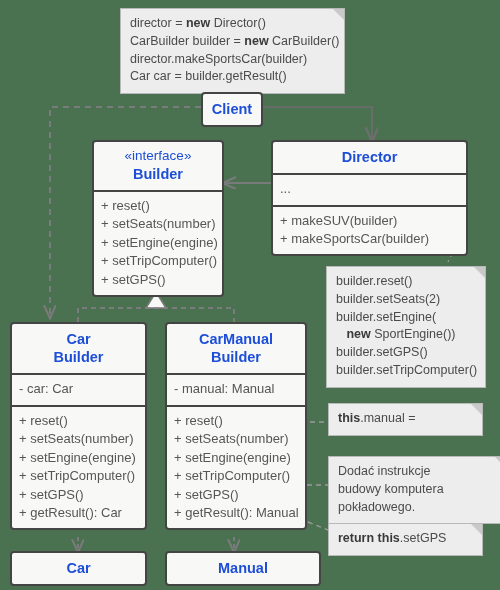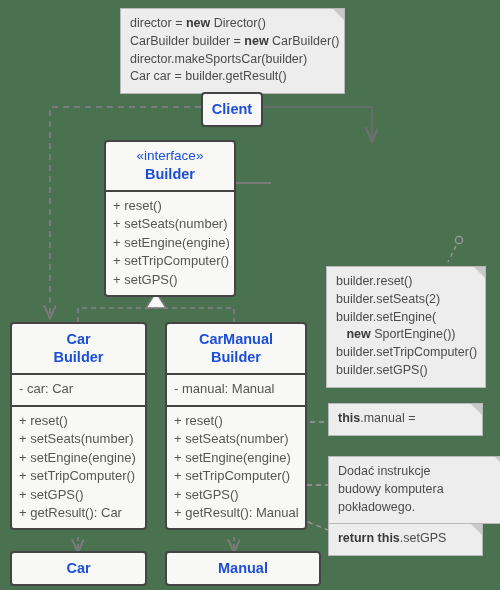--- a/index.html
+++ b/index.html
@@ -138,44 +138,54 @@
         <div class="line"><span>CarBuilder&nbsp;builder&nbsp;=&nbsp;</span><b>new</b><span>&nbsp;CarBuilder()</span></div>
         <div class="line"><span>director.makeSportsCar(builder)</span></div>
         <div class="line"><span>Car&nbsp;car&nbsp;=&nbsp;builder.getResult()</span></div>
       </div>
   </div>
 
   <div class="uml-box" style="left:201px; top:92px; width:62px;">
     <div class="uml-title">Client</div>
   </div>
 
-  <div class="uml-box" style="left:92px; top:140px; width:132px;margin-left:12px;">
+  <div class="uml-box" style="left:92px; top:140px; width:132px;">
     <div class="uml-title">
       <span class="uml-stereo">«interface»</span>
       <span>Builder</span>
     </div>
     <div class="uml-compartment uml-sep">
         <div class="row">+ reset()</div>
         <div class="row">+ setSeats(number)</div>
         <div class="row">+ setEngine(engine)</div>
         <div class="row">+ setTripComputer()</div>
         <div class="row">+ setGPS()</div>
       </div>
   </div>
 
+  <div class="uml-box" style="left:271px; top:140px; width:197px;">
+    <div class="uml-title">Director</div>
+    <div class="uml-compartment uml-sep">
+        <div class="row">...</div>
+      </div>
+    <div class="uml-compartment uml-sep">
+        <div class="row">+ makeSUV(builder)</div>
+        <div class="row">+ makeSportsCar(builder)</div>
+      </div>
+  </div>
 
   <div class="note" style="left:326px; top:266px; width:160px;">
     <div class="fold"></div>
     <div>
         <div class="line"><span>builder.reset()</span></div>
         <div class="line"><span>builder.setSeats(2)</span></div>
         <div class="line"><span>builder.setEngine(</span></div>
         <div class="line"><span>&nbsp;&nbsp;&nbsp;</span><b>new</b><span>&nbsp;SportEngine())</span></div>
+        <div class="line"><span>builder.setGPS()</span></div>
         <div class="line"><span>builder.setTripComputer()</span></div>
-        <div class="line"><span>builder.setGPS()</span></div>
       </div>
   </div>
 
   <div class="uml-box" style="left:10px; top:322px; width:137px;">
     <div class="uml-title">
       <span>Car</span><br>
       <span>Builder</span>
     </div>
     <div class="uml-compartment uml-sep">
         <div class="row">- car: Car</div>

